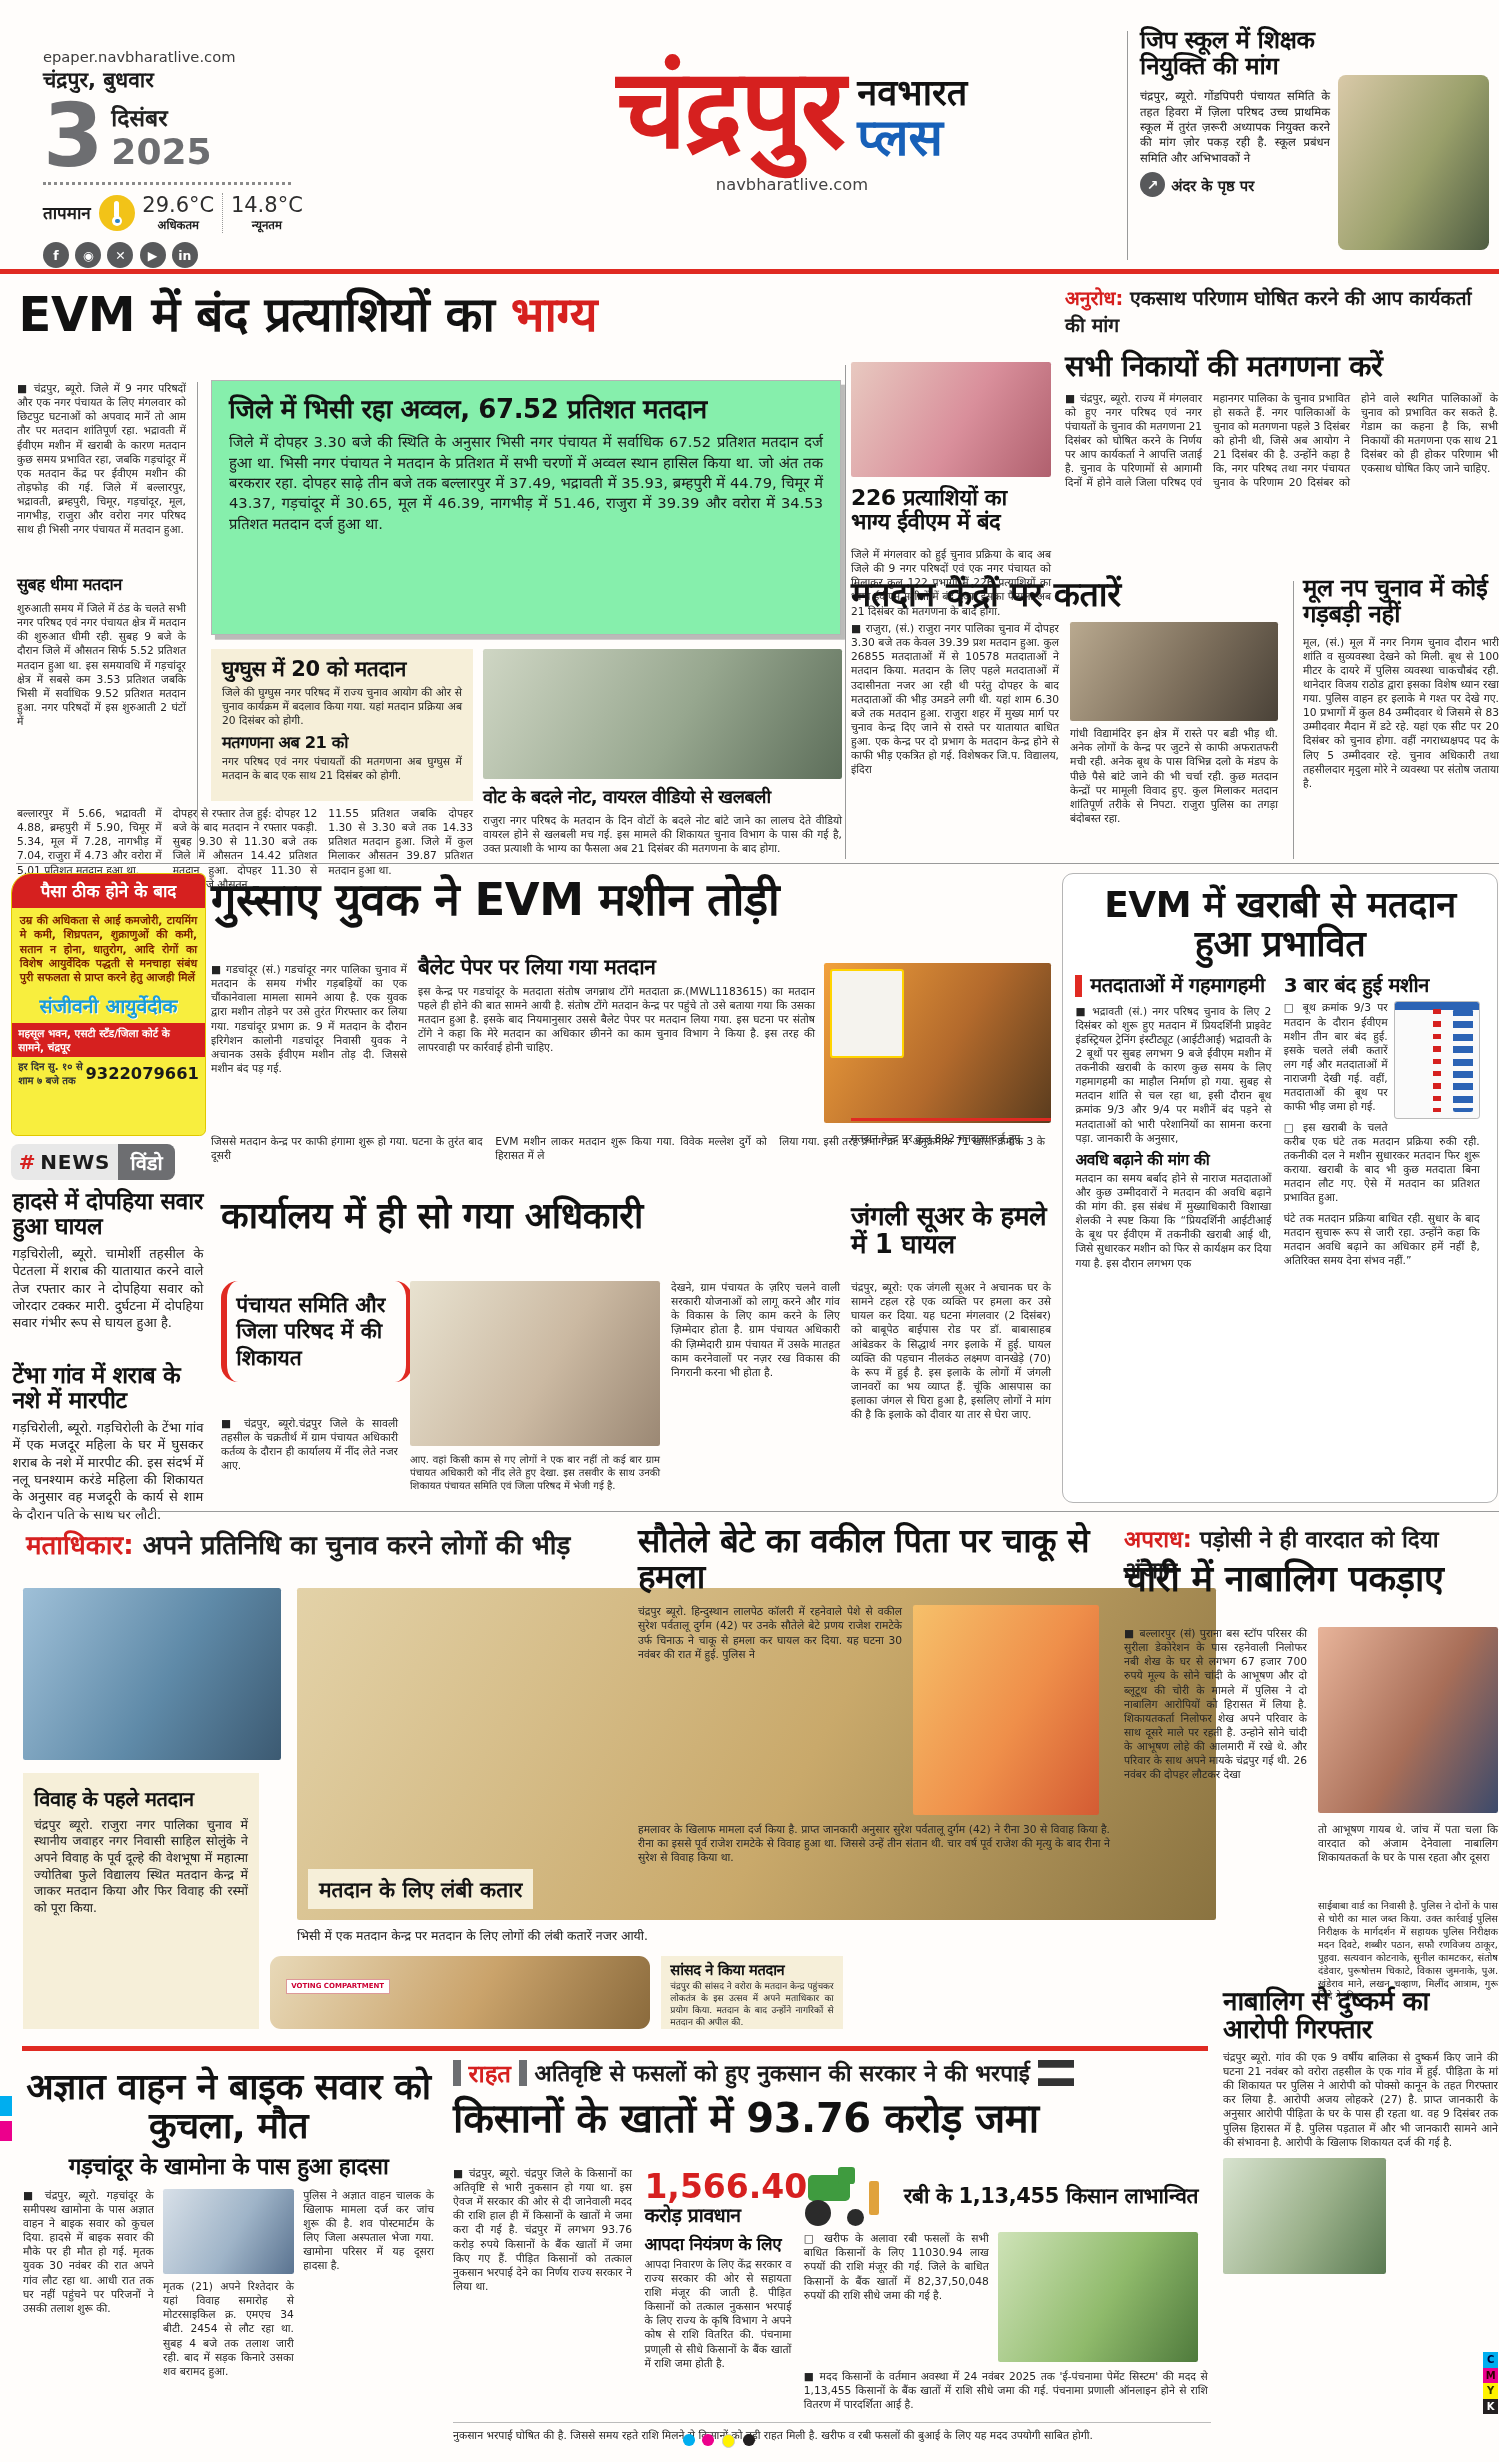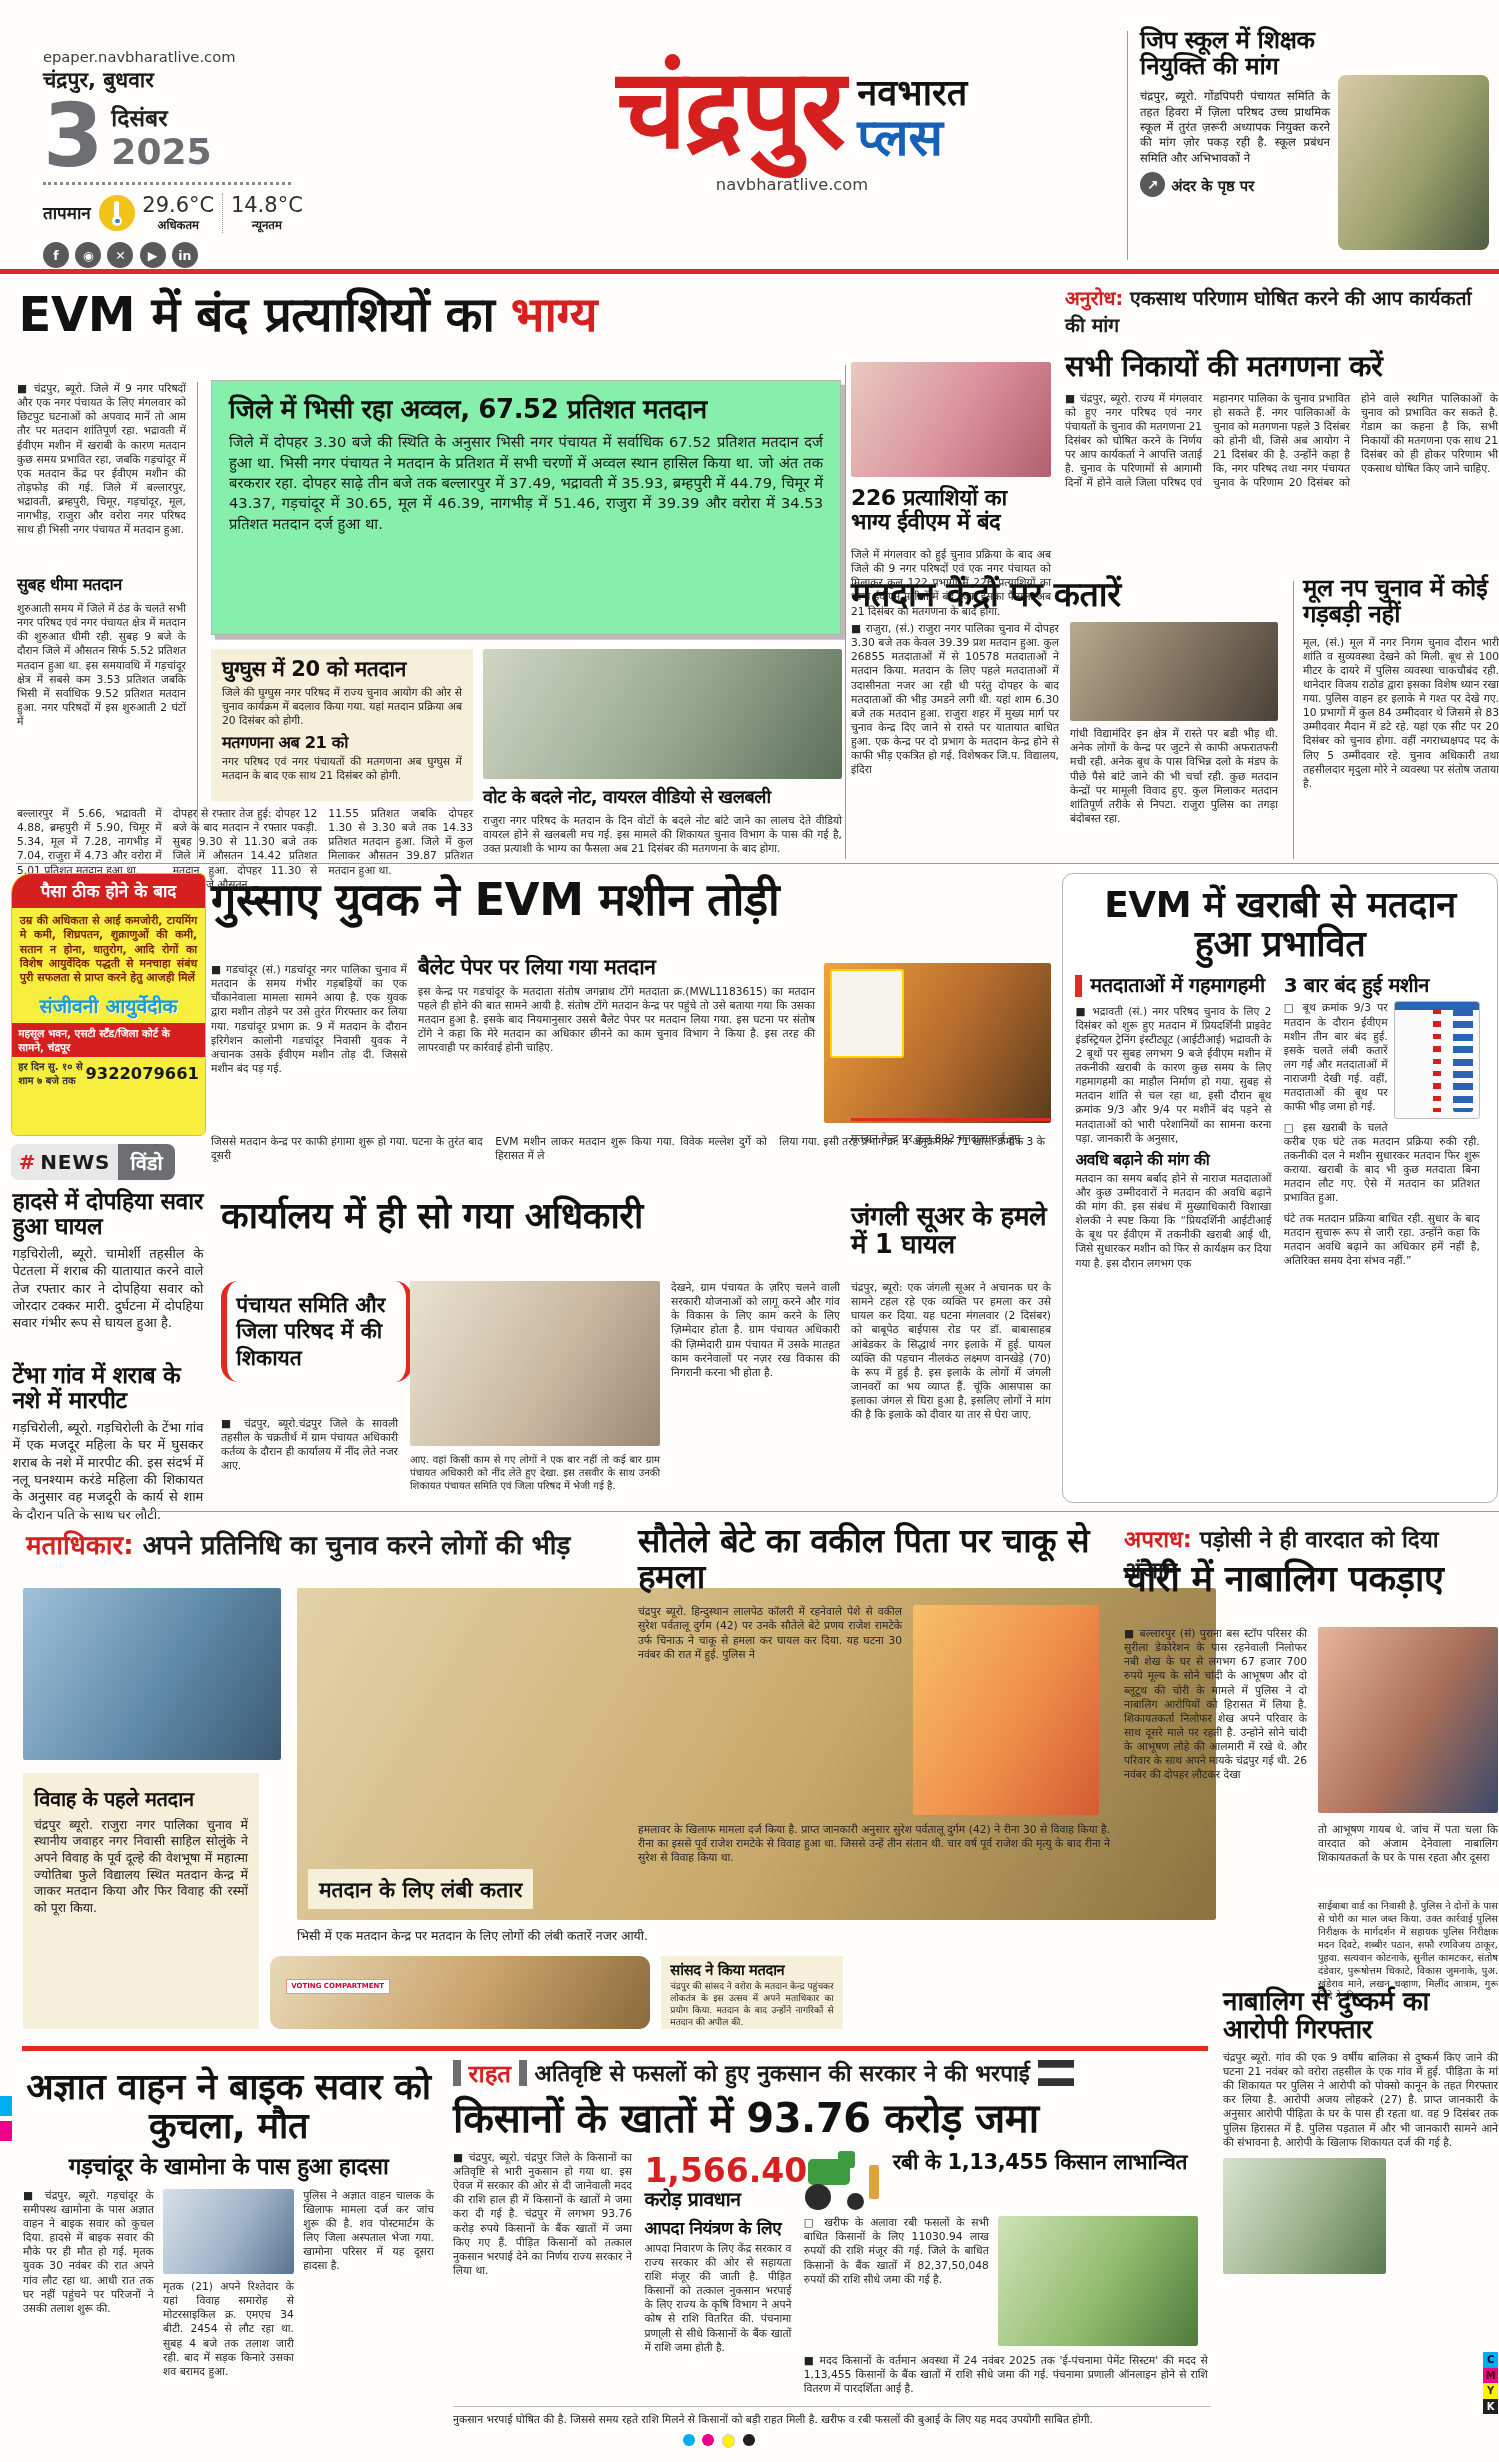--- a/index.html
+++ b/index.html
@@ -311,30 +311,30 @@
 
   <div class="abs" style="left:453px;top:2056px;width:758px">
     <div style="display:flex;align-items:center;gap:7.8px">
       <div style="width:7.8px;height:26px;background:#6d6e71"></div>
       <div class="red b" style="font-size:24px">राहत</div>
       <div style="width:7.8px;height:26px;background:#6d6e71"></div>
       <div class="b" style="font-size:22.5px">अतिवृष्टि से फसलों को हुए नुकसान की सरकार ने की भरपाई</div>
       <div class="lines-icon"></div>
     </div>
     <div class="hl" style="font-size:40px;margin-top:7.8px;white-space:nowrap">किसानों के खातों में 93.76 करोड़ जमा</div>
-    <div style="display:flex;gap:12.4px;margin-top:11px">
+    <div style="display:flex;gap:12.4px;margin-top:27px">
       <div class="body-sm jt" style="width:179px">■ चंद्रपुर, ब्यूरो. चंद्रपुर जिले के किसानों का अतिवृष्टि से भारी नुकसान हो गया था. इस ऐवज में सरकार की ओर से दी जानेवाली मदद की राशि हाल ही में किसानों के खातों मे जमा करा दी गई है. चंद्रपुर में लगभग 93.76 करोड़ रुपये किसानों के बैंक खातों में जमा किए गए हैं. पीड़ित किसानों को तत्काल नुकसान भरपाई देने का निर्णय राज्य सरकार ने लिया था.</div>
       <div style="width:147px">
         <div class="red b" style="font-size:33px">1,566.40</div>
         <div class="hl" style="font-size:19.4px">करोड़ प्रावधान</div>
         <div class="hl" style="font-size:17px;margin-top:7.8px">आपदा नियंत्रण के लिए</div>
         <div class="body-sm jt" style="margin-top:4.7px">आपदा निवारण के लिए केंद्र सरकार व राज्य सरकार की ओर से सहायता राशि मंजूर की जाती है. पीड़ित किसानों को तत्काल नुकसान भरपाई के लिए राज्य के कृषि विभाग ने अपने कोष से राशि वितरित की. पंचनामा प्रणा्ली से सीधे किसानों के बैंक खातों में राशि जमा होती है.</div>
       </div>
       <div style="width:404px">
-        <div style="display:flex;gap:14px;align-items:flex-start">
+        <div style="display:flex;gap:25px;align-items:center">
           <div style="position:relative;width:75px;height:59px;flex:none">
             <div style="position:absolute;left:4.7px;top:7.8px;width:42px;height:26px;background:#3f9b3f;border-radius:4.7px"></div>
             <div style="position:absolute;left:34px;top:0;width:17px;height:17px;background:#3f9b3f;border-radius:3.1px"></div>
             <div style="position:absolute;left:1.6px;bottom:0;width:26px;height:26px;background:#2b2b2b;border-radius:50%"></div>
             <div style="position:absolute;left:43px;bottom:0;width:17px;height:17px;background:#2b2b2b;border-radius:50%"></div>
             <div style="position:absolute;right:0;top:14px;width:9.3px;height:34px;background:#e0a23c;border-radius:2.3px"></div>
           </div>
           <div class="hl" style="font-size:21px">रबी के 1,13,455 किसान लाभान्वित</div>
         </div>
         <div style="display:flex;gap:9.3px;margin-top:6.2px">

